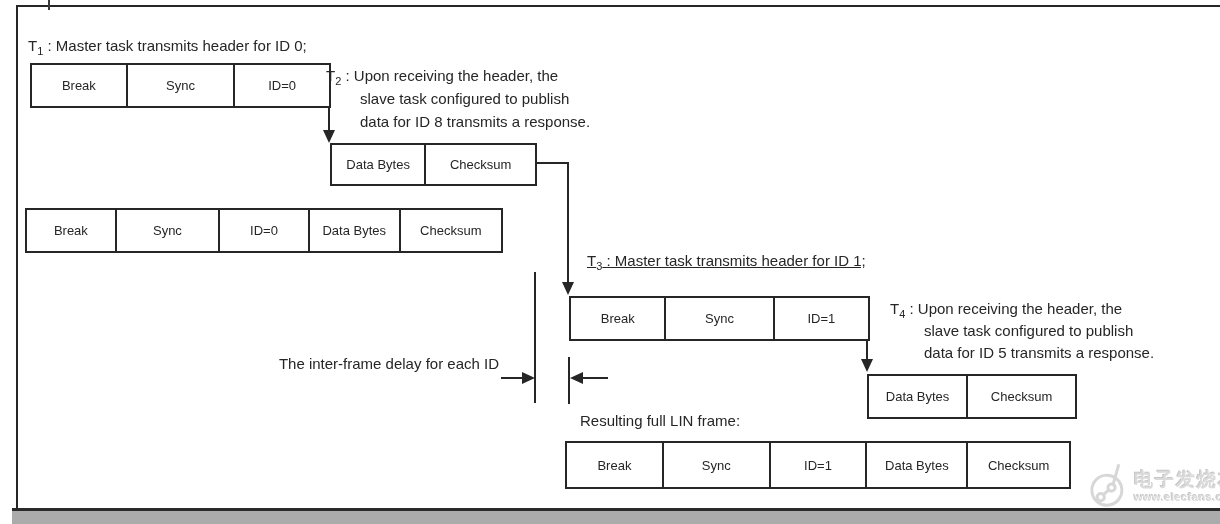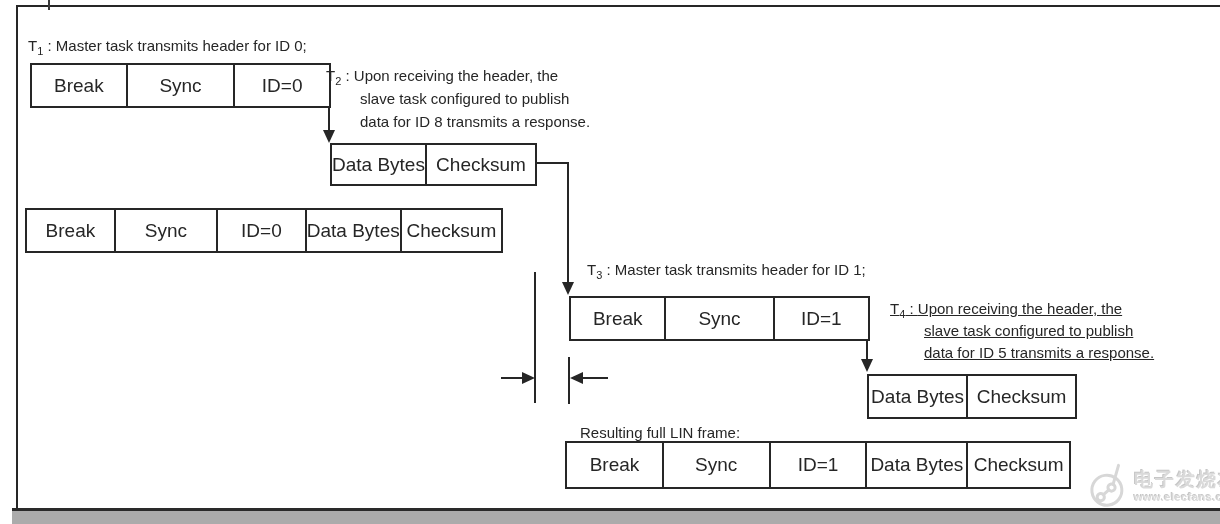--- a/index.html
+++ b/index.html
@@ -23,21 +23,21 @@
   .footer-line{position:absolute;left:0;top:508px;width:1220px;height:3px;background:#2a2a2a;}
   .footer-strip{position:absolute;left:0;top:511px;width:1220px;height:13px;background:var(--footer-gray);}
   .top-tick{position:absolute;left:36px;top:0;width:2px;height:10px;background:#3a3a3a;}
 
   .frame{
     position:absolute;display:flex;border:2px solid var(--ink);
     box-sizing:border-box;background:#fff;
   }
   .cell{
     flex-basis:0;display:flex;align-items:center;justify-content:center;
-    font-size:19px;color:var(--ink);border-left:2px solid var(--ink);
+    font-size:13px;color:var(--ink);border-left:2px solid var(--ink);
     box-sizing:border-box;white-space:nowrap;
   }
   .cell:first-child{border-left:none;}
 
   .label,.note{position:absolute;font-size:15px;color:var(--ink);white-space:nowrap;}
   sub{font-size:11px;line-height:0;}
   .note .cont{margin-left:34px;}
 
   .vline,.hline{position:absolute;background:var(--ink);}
   .arr{position:absolute;width:0;height:0;}
@@ -94,53 +94,54 @@
   <div class="arr arr-down" style="left:550px;top:282px;"></div>
 
   <div class="frame" style="left:13px;top:208px;width:478px;height:45px;">
     <div class="cell" style="flex-grow:90;">Break</div>
     <div class="cell" style="flex-grow:104;">Sync</div>
     <div class="cell" style="flex-grow:90;">ID=0</div>
     <div class="cell" style="flex-grow:91;">Data Bytes</div>
     <div class="cell" style="flex-grow:103;">Checksum</div>
   </div>
 
-  <div class="label" style="left:575px;top:261px;"><span>T</span><sub>3</sub><span> : Master task transmits header for ID 1;</span></div>
+  <div class="label" style="left:575px;top:252px;text-decoration:underline;"><span>T</span><sub>3</sub><span> : Master task transmits header for ID 1;</span></div>
 
   <div class="frame" style="left:557px;top:296px;width:301px;height:45px;">
     <div class="cell" style="flex-grow:96;">Break</div>
     <div class="cell" style="flex-grow:109;">Sync</div>
     <div class="cell" style="flex-grow:96;">ID=1</div>
   </div>
 
   <div class="vline" style="left:854px;top:341px;width:2px;height:20px;"></div>
   <div class="arr arr-down" style="left:849px;top:359px;"></div>
 
-  <div class="note" style="left:878px;top:298px;line-height:22px;text-decoration:underline;">
+  <div class="note" style="left:878px;top:298px;line-height:22px;">
     <div><span>T</span><sub>4</sub><span> : </span><span>Upon receiving the header, the</span></div>
     <div class="cont">slave task configured to publish</div>
     <div class="cont">data for ID 5 transmits a response.</div>
   </div>
 
   <div class="frame" style="left:855px;top:374px;width:210px;height:45px;">
     <div class="cell" style="flex-grow:100;">Data Bytes</div>
     <div class="cell" style="flex-grow:110;">Checksum</div>
   </div>
 
   <div class="vline" style="left:522px;top:272px;width:2px;height:131px;"></div>
   <div class="vline" style="left:556px;top:357px;width:2px;height:47px;"></div>
   <div class="hline" style="left:489px;top:377px;width:24px;height:2px;"></div>
   <div class="arr arr-right" style="left:510px;top:372px;"></div>
   <div class="arr arr-left" style="left:558px;top:372px;"></div>
   <div class="hline" style="left:571px;top:377px;width:25px;height:2px;"></div>
 
   <div class="note" style="left:180px;top:352px;width:307px;text-align:right;line-height:23px;">
+    <div>The inter-frame delay for each ID</div>
   </div>
 
-  <div class="label" style="left:568px;top:424px;">Resulting full LIN frame:</div>
+  <div class="label" style="left:568px;top:412px;">Resulting full LIN frame:</div>
 
   <div class="frame" style="left:553px;top:441px;width:506px;height:48px;">
     <div class="cell" style="flex-grow:97;">Break</div>
     <div class="cell" style="flex-grow:107;">Sync</div>
     <div class="cell" style="flex-grow:97;">ID=1</div>
     <div class="cell" style="flex-grow:101;">Data Bytes</div>
     <div class="cell" style="flex-grow:103;">Checksum</div>
   </div>
 
   <div class="watermark">

